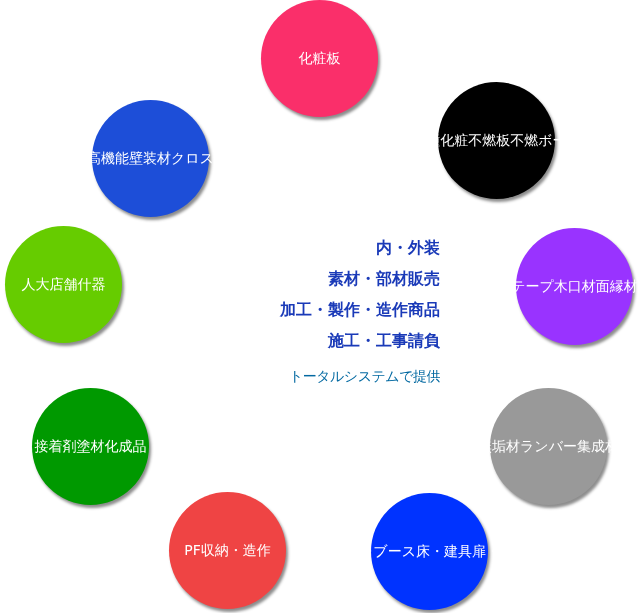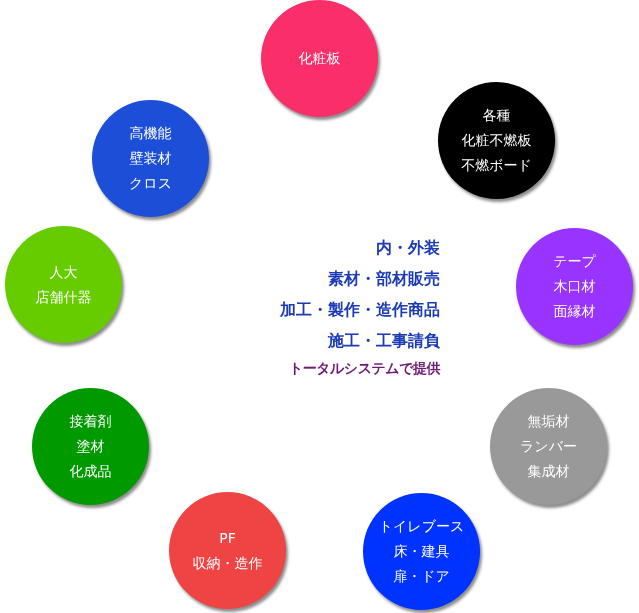--- a/index.html
+++ b/index.html
@@ -14,21 +14,21 @@
       overflow: hidden;
       font-family: "DejaVu Sans", "Liberation Sans", sans-serif;
     }
     .circle {
       position: absolute;
       width: 117px;
       height: 117px;
       border-radius: 50%;
       box-shadow: 2px 3px 3px rgba(0,0,0,0.45);
       display: flex;
-      flex-direction: column;
+      flex-direction: row;
       align-items: center;
       justify-content: center;
       color: #ffffff;
       font-size: 14px;
       line-height: 25px;
       text-align: center;
       cursor: pointer;
     }
     .circle span {
       display: block;
@@ -45,25 +45,25 @@
     .center-line {
       display: block;
       color: #1a3ab8;
       font-weight: bold;
       font-size: 16px;
       line-height: 31px;
       white-space: nowrap;
     }
     .center-tagline {
       display: block;
-      color: #701a75;
-      font-weight: bold;
+      color: #0369a1;
+      font-weight: normal;
       font-size: 14px;
       line-height: 20px;
-      margin-top: 2px;
+      margin-top: 10px;
       white-space: nowrap;
       letter-spacing: -0.5px;
     }
   </style>
 </head>
 <body>
 
 <div class="circle" style="left: 261px; top: 0px; background-color: rgb(250, 47, 106);">
   <span>化粧板</span>
 </div>
@@ -79,21 +79,21 @@
   <span>木口材</span>
   <span>面縁材</span>
 </div>
 
 <div class="circle" style="left: 490px; top: 388px; background-color: rgb(153, 153, 153);">
   <span>無垢材</span>
   <span>ランバー</span>
   <span>集成材</span>
 </div>
 
-<div class="circle" style="left: 363px; top: 493px; background-color: rgb(0, 51, 255);">
+<div class="circle" style="left: 371px; top: 493px; background-color: rgb(0, 51, 255);">
   <span>トイレブース</span>
   <span>床・建具</span>
   <span>扉・ドア</span>
 </div>
 
 <div class="circle" style="left: 169px; top: 492px; background-color: #ef4444;">
   <span>PF</span>
   <span>収納・造作</span>
 </div>
 

